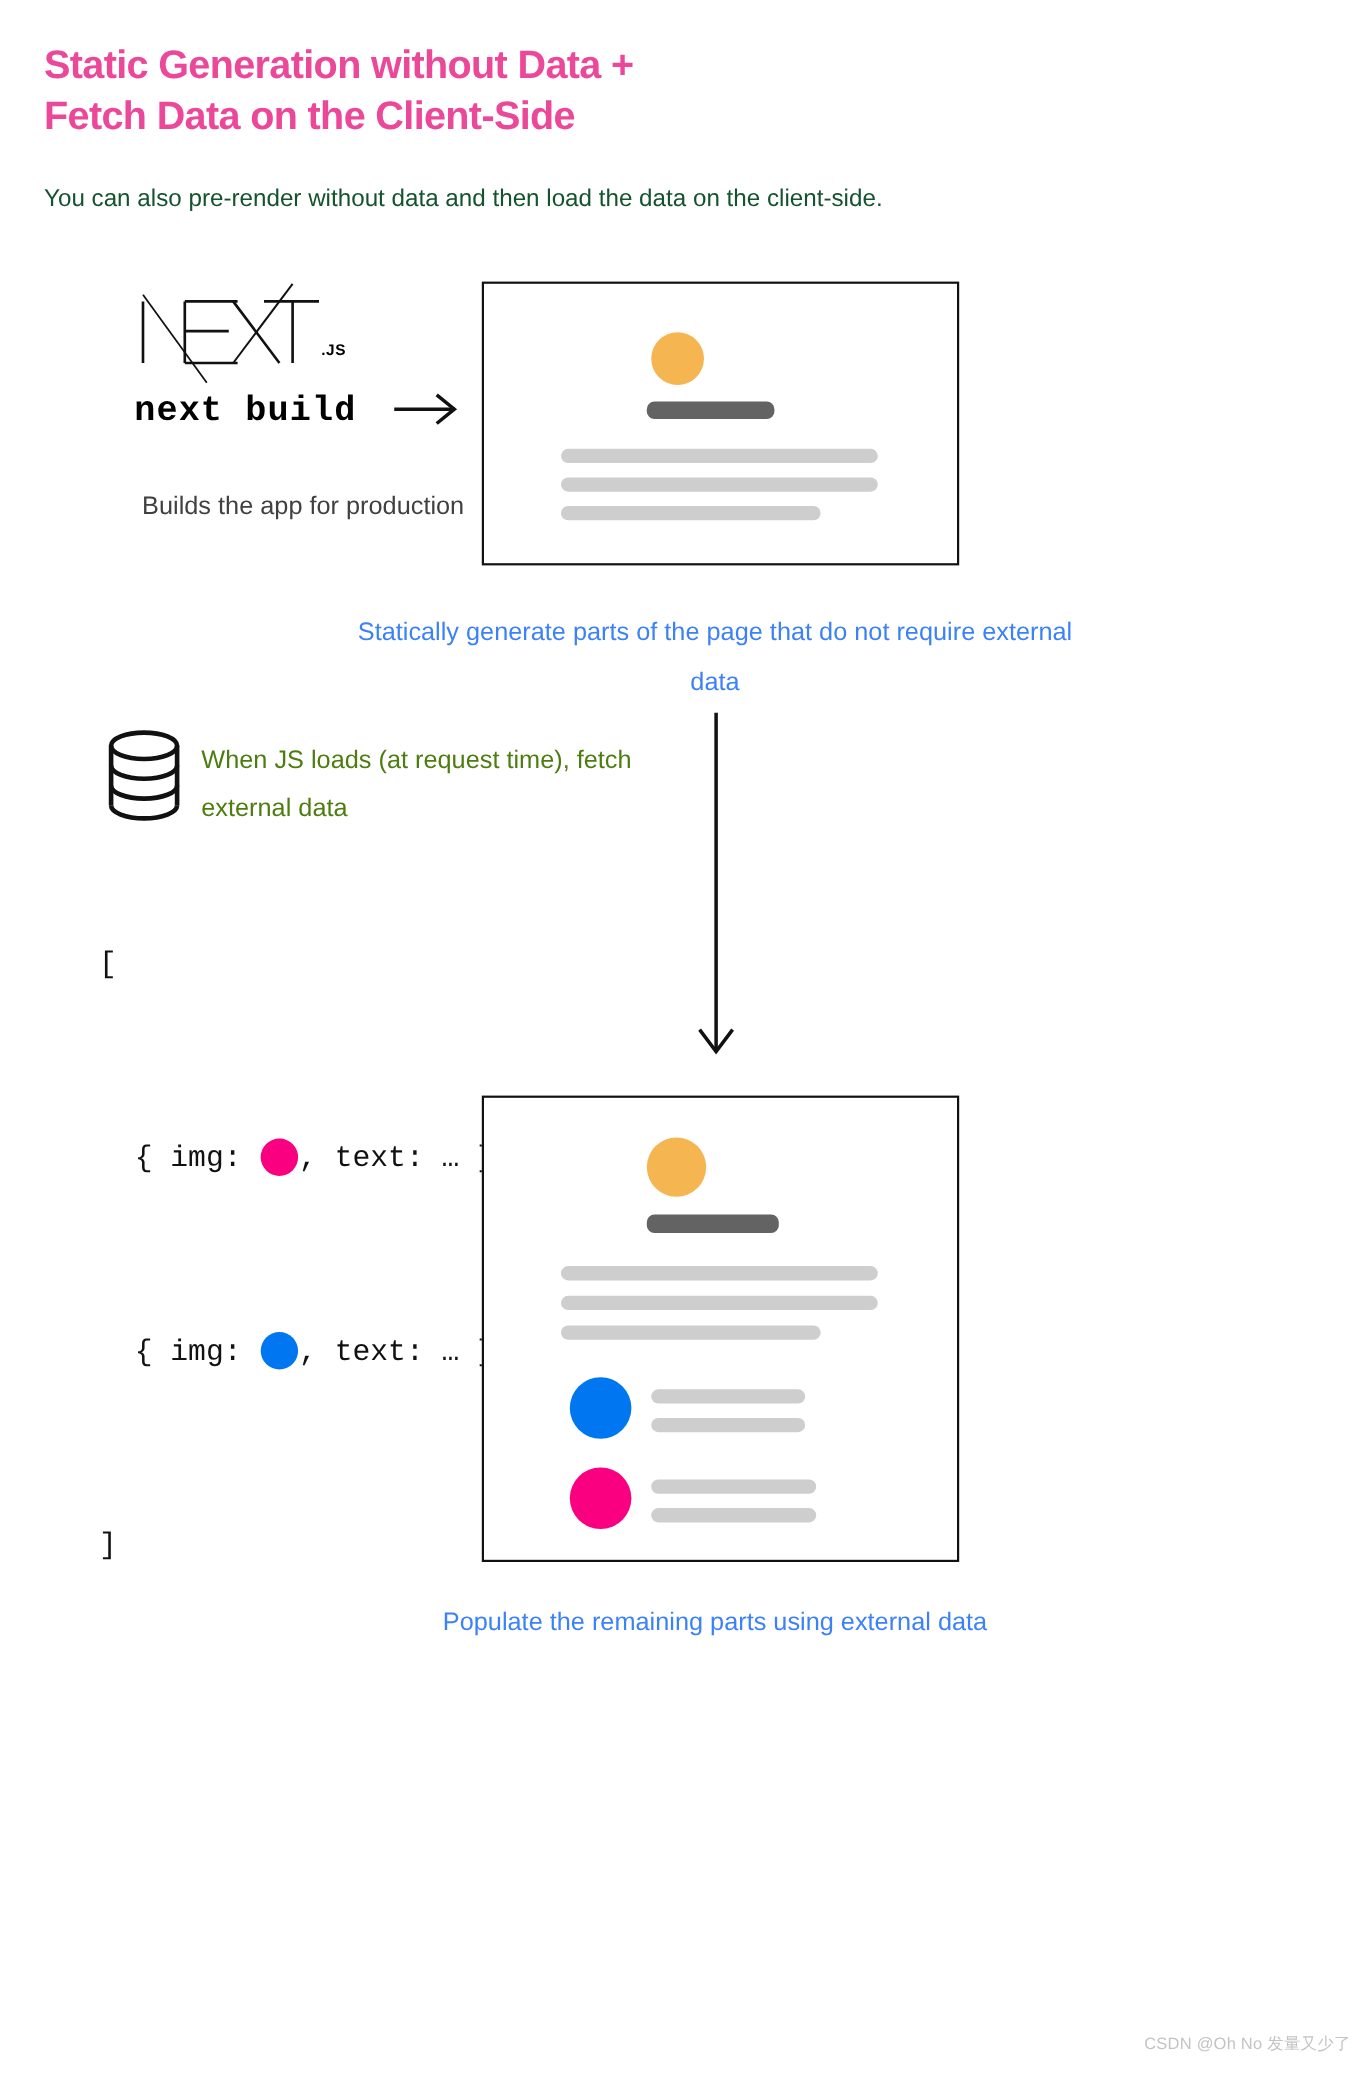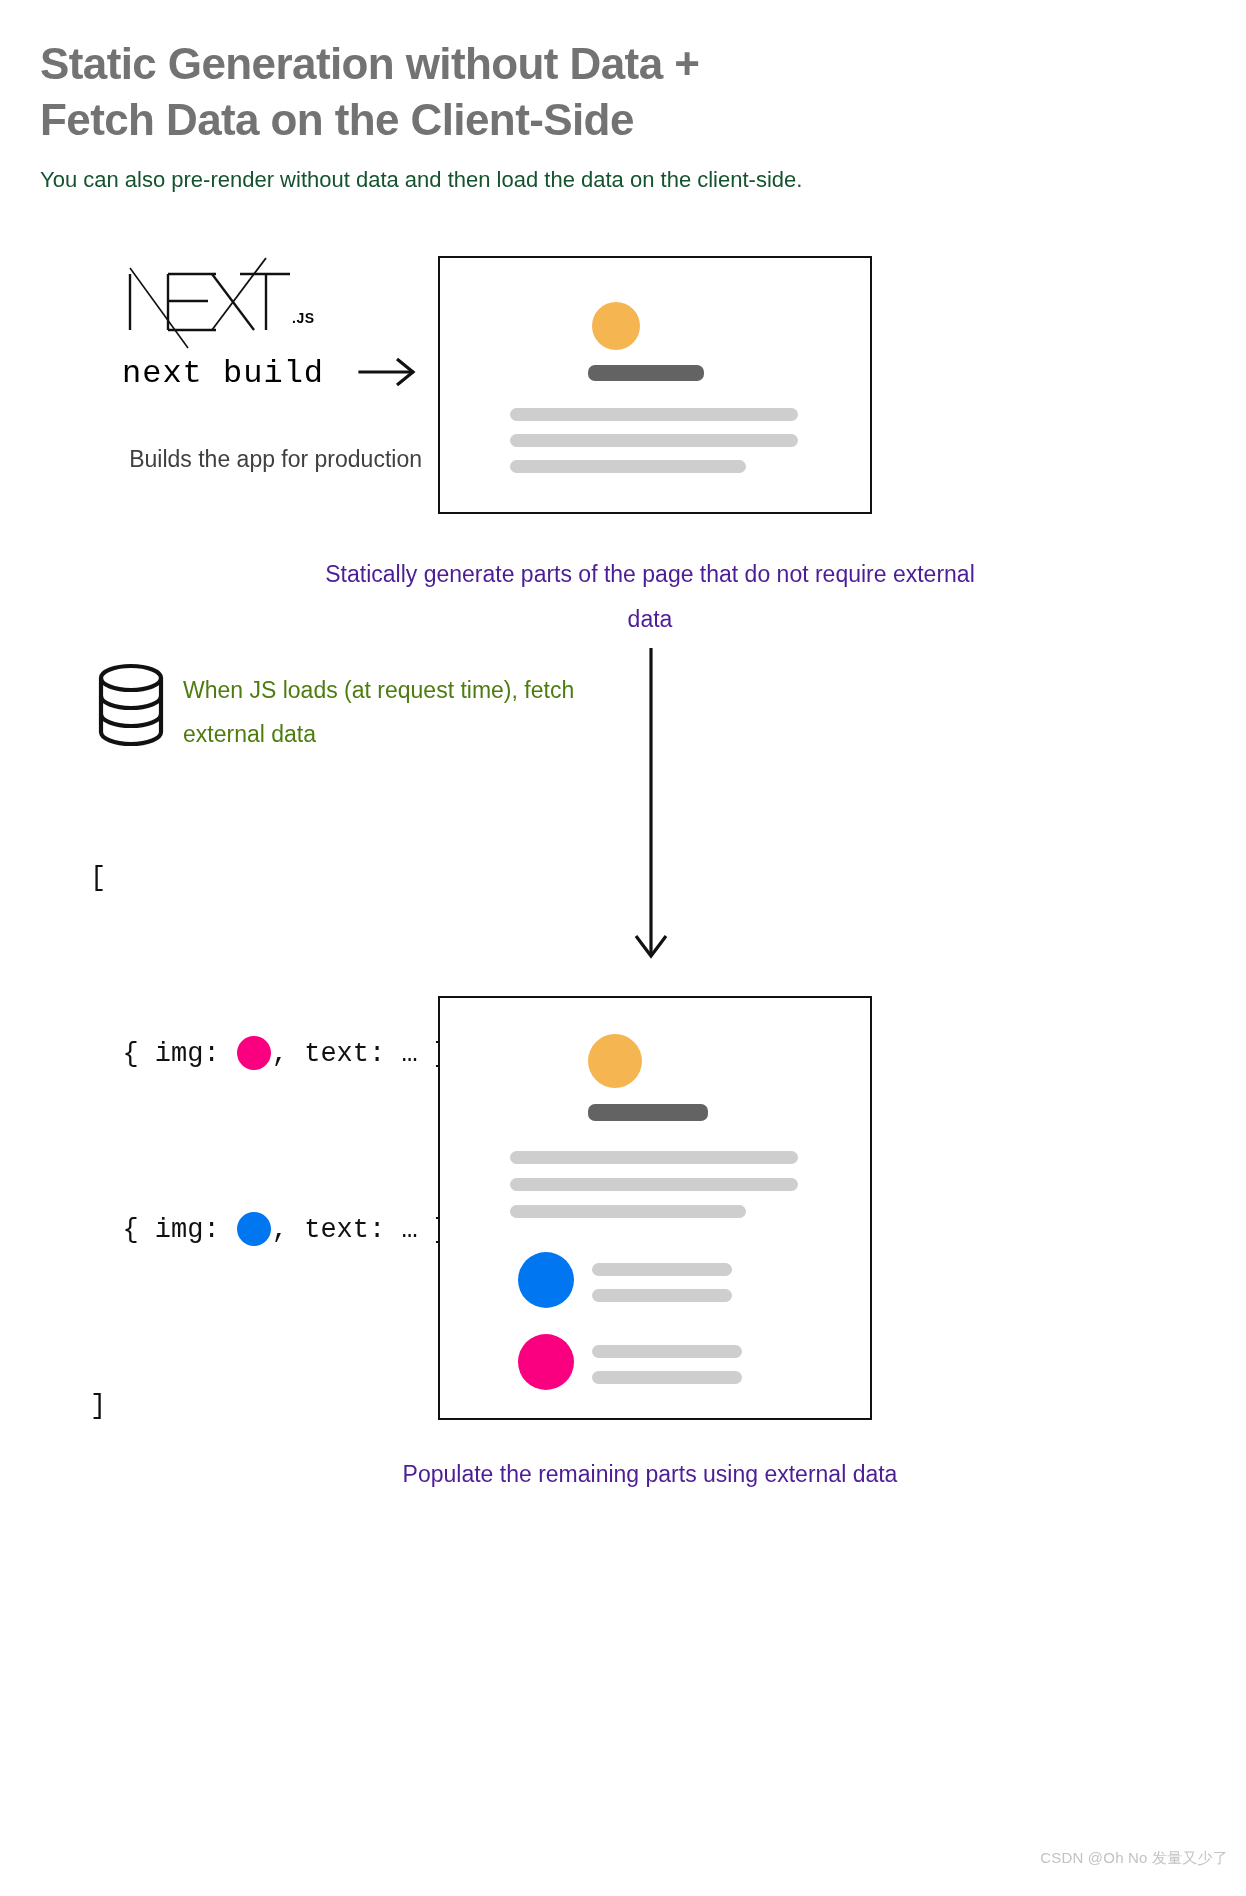--- a/index.html
+++ b/index.html
@@ -15,25 +15,25 @@
     color: #000000;
     overflow: hidden;
   }
 
   
   .page-title {
     position: absolute;
     left: 40px;
     top: 36px;
     width: 1000px;
-    font-size: 44px;
+    font-size: 36px;
     font-weight: bold;
     line-height: 1.28;
     letter-spacing: -0.6px;
-    color: #737373;
+    color: #ec4899;
     white-space: pre-line;
   }
   .page-subtitle {
     position: absolute;
     left: 40px;
     top: 165px;
     width: 1120px;
     font-size: 22px;
     font-weight: 400;
     line-height: 1.35;
@@ -50,21 +50,21 @@
   }
   .nextjs-logo svg { display: block; }
 
   
   .build-cmd {
     position: absolute;
     left: 122px;
     top: 355px;
     font-family: "Liberation Mono", "DejaVu Sans Mono", monospace;
     font-size: 32px;
-    font-weight: normal;
+    font-weight: bold;
     letter-spacing: 1px;
     color: #000;
   }
   .build-arrow {
     position: absolute;
     left: 358px;
     top: 352px;
     width: 62px;
     height: 40px;
   }
@@ -106,21 +106,21 @@
     position: absolute;
     border-radius: 7px;
   }
 
   
   .flow-caption {
     position: absolute;
     text-align: center;
     font-size: 23px;
     line-height: 1.95;
-    color: #4c1d95;
+    color: #3b82f6;
   }
   #caption-static {
     left: 300px;
     top: 552px;
     width: 700px;
   }
   #caption-populate {
     left: 330px;
     top: 1452px;
     width: 640px;

